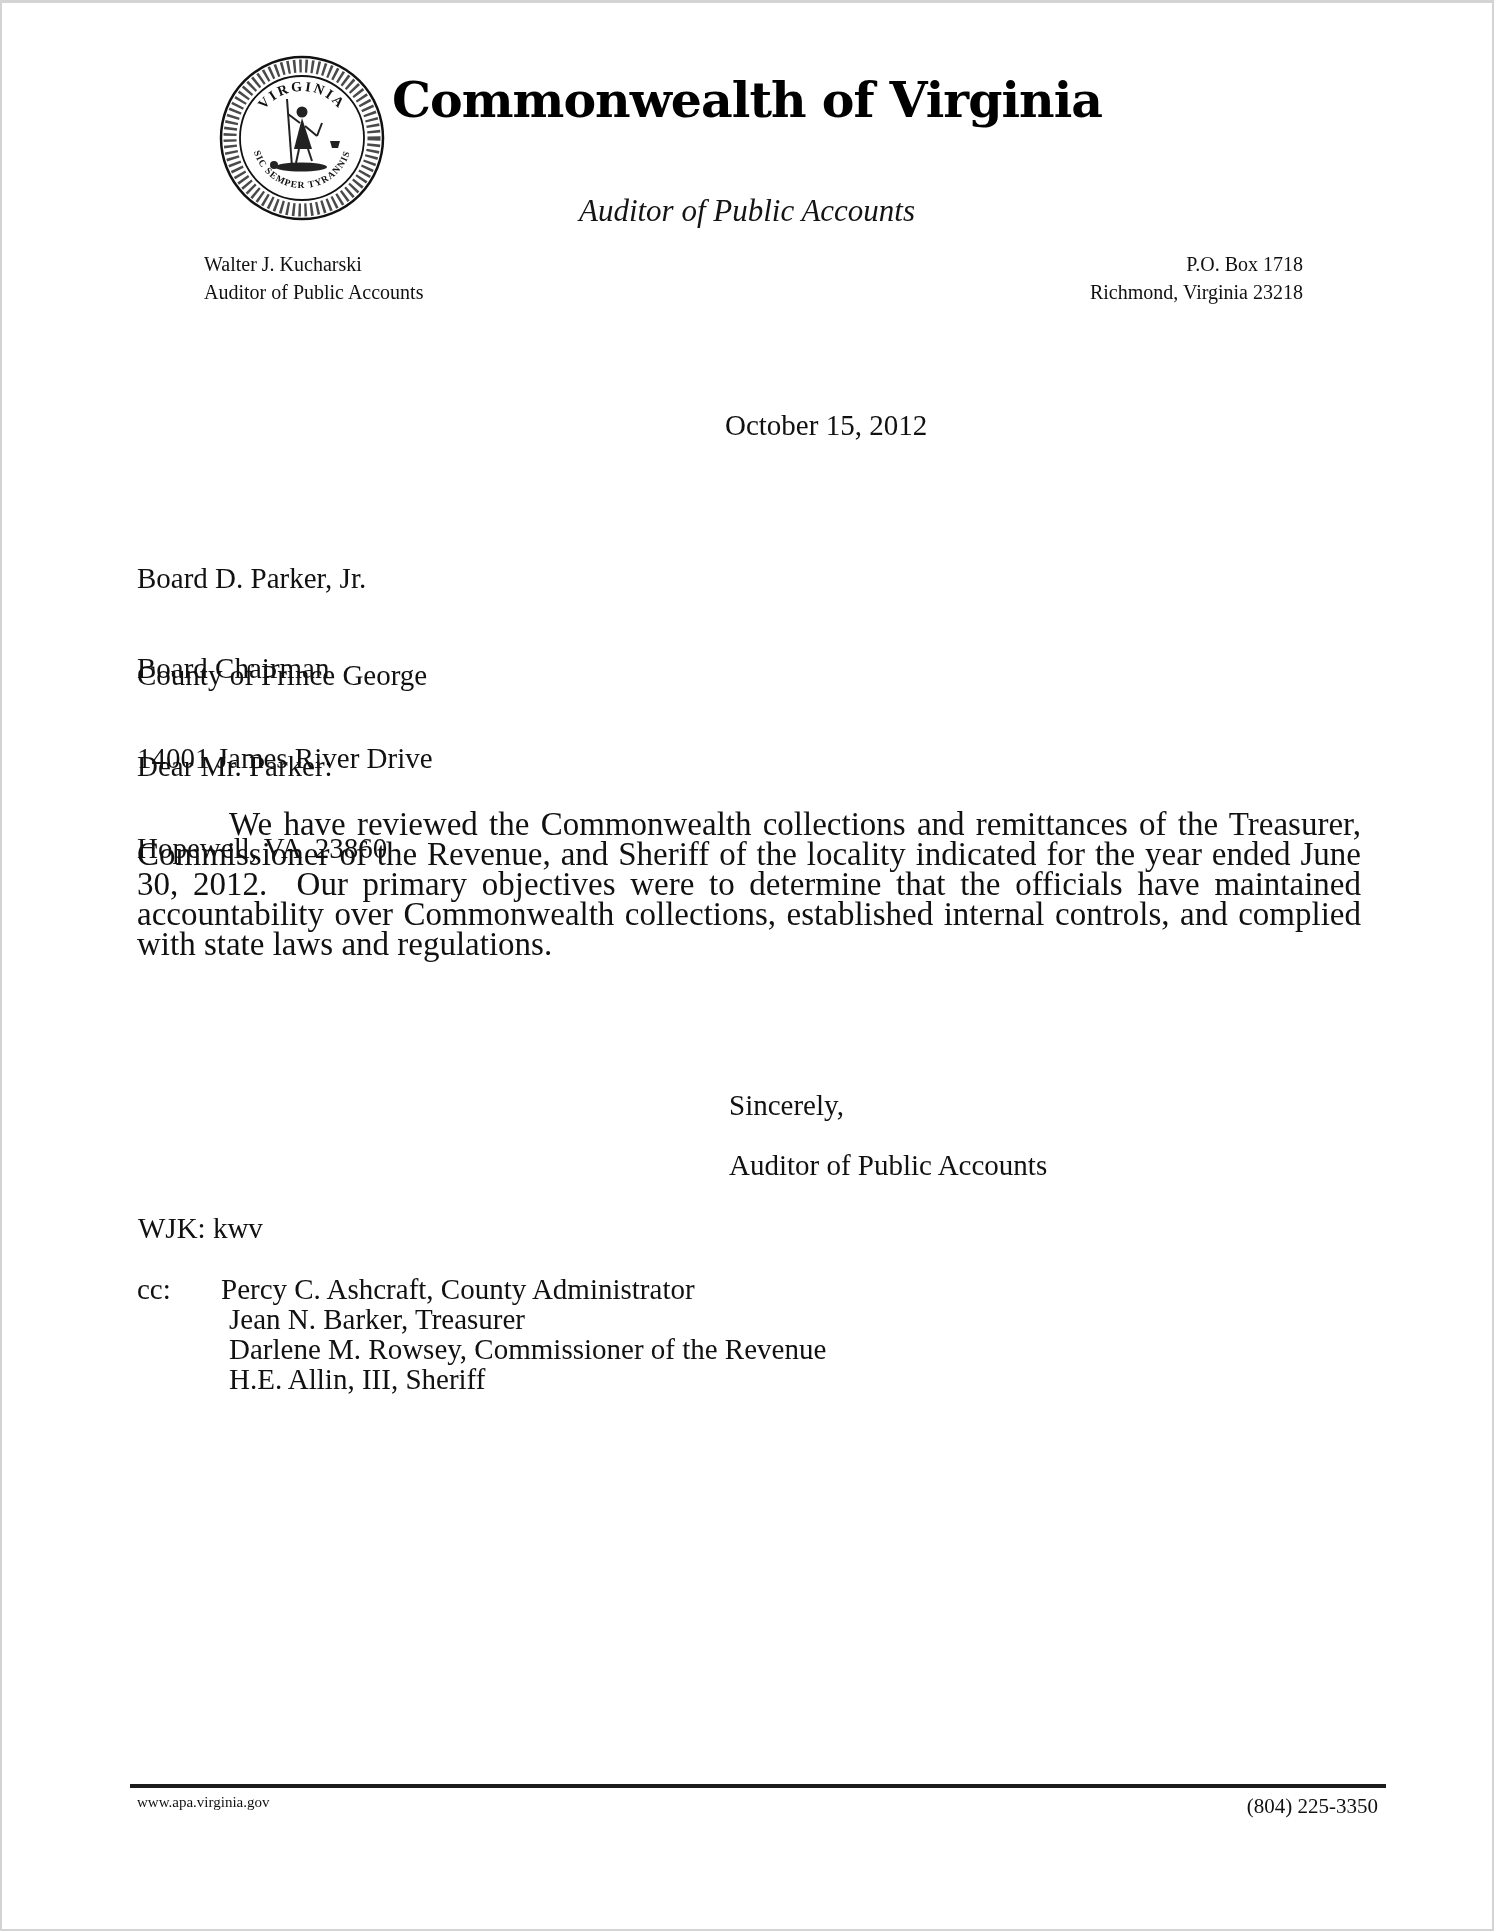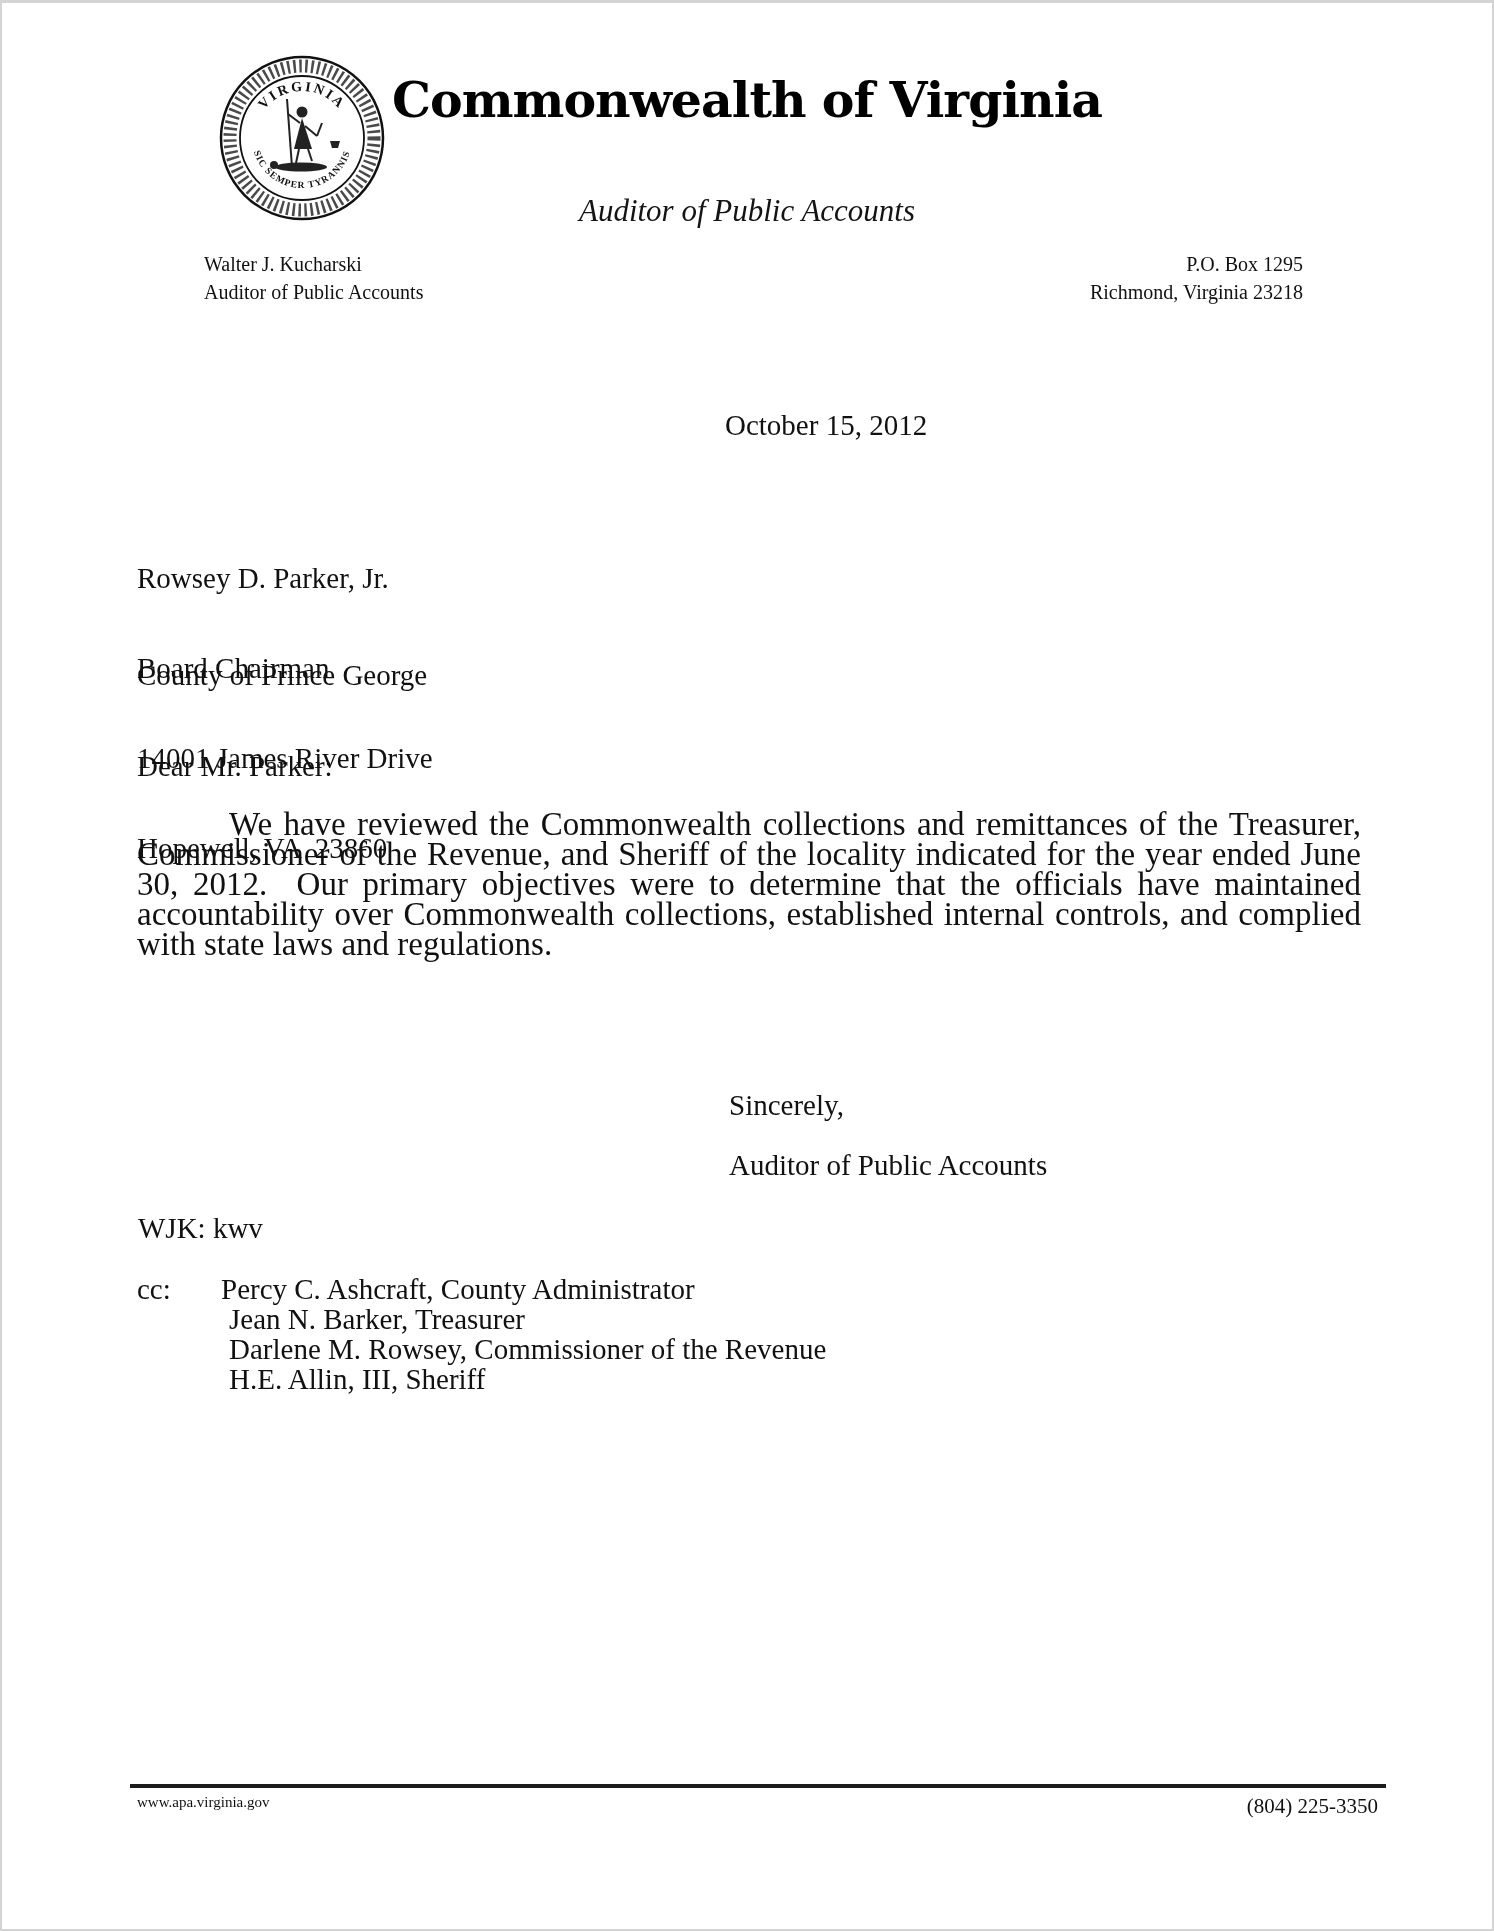--- a/index.html
+++ b/index.html
@@ -109,28 +109,28 @@
 
   <div class="abs title">Commonwealth of Virginia</div>
   <div class="abs subtitle">Auditor of Public Accounts</div>
 
   <div class="abs hdr-left">
     <div>Walter J. Kucharski</div>
     <div>Auditor of Public Accounts</div>
   </div>
 
   <div class="abs hdr-right">
-    <div>P.O. Box 1295</div>
+    <div>P.O. Box 1718</div>
     <div>Richmond, Virginia 23218</div>
   </div>
 
   <div class="abs date">October 15, 2012</div>
 
   <div class="abs recipient">
-    <div>Rowsey D. Parker, Jr.</div>
+    <div>Board D. Parker, Jr.</div>
     <div>Board Chairman</div>
     <div>14001 James River Drive</div>
     <div>Hopewell, VA  23860</div>
   </div>
 
   <div class="abs locality">County of Prince George</div>
 
   <div class="abs salutation">Dear Mr. Parker:</div>
 
   <div class="abs para para1">We have reviewed the Commonwealth collections and remittances of the Treasurer, Commissioner of the Revenue, and Sheriff of the locality indicated for the year ended June 30, 2012.  Our primary objectives were to determine that the officials have maintained accountability over Commonwealth collections, established internal controls, and complied with state laws and regulations.</div>

